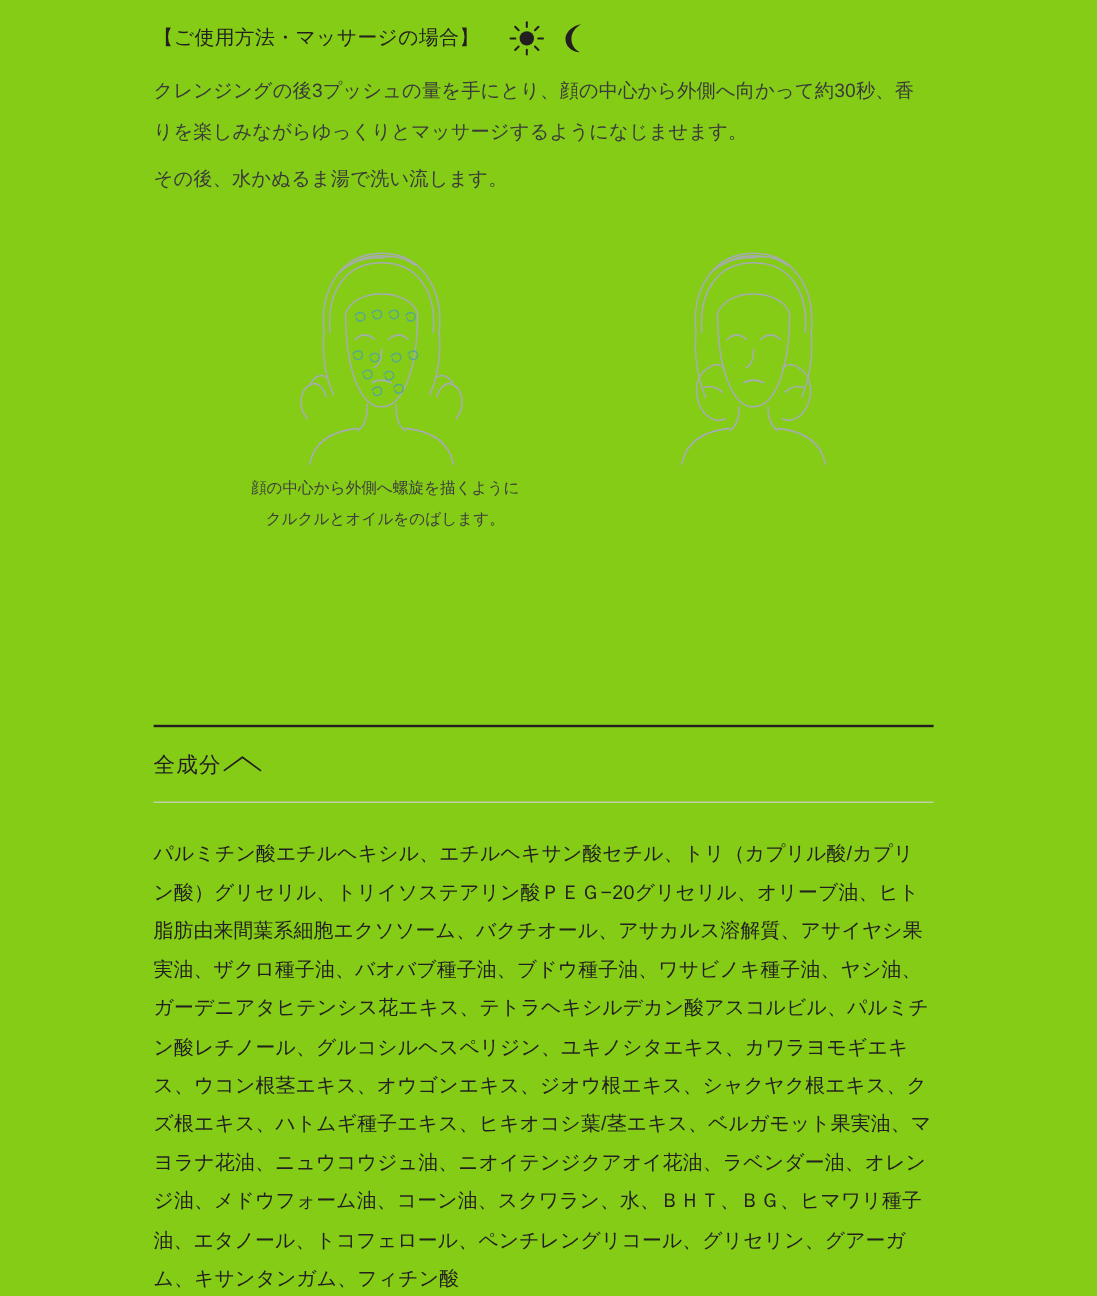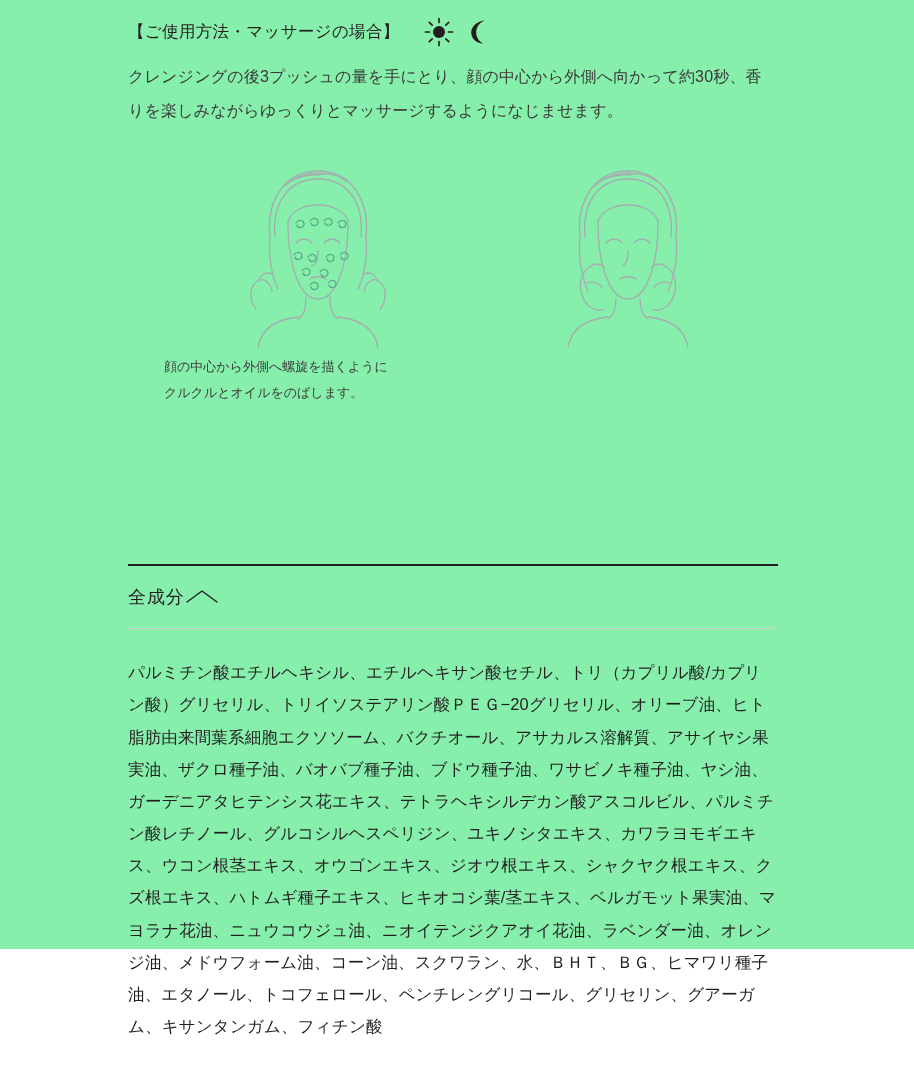--- a/index.html
+++ b/index.html
@@ -11,22 +11,22 @@
     width: 914px;
     height: 1080px;
     font-family: "Liberation Sans", sans-serif;
     color: #231f20;
     position: relative;
     overflow: hidden;
   }
   .page {
     position: relative;
     width: 914px;
-    height: 949px;
-    background: #86efac;
+    height: 1080px;
+    background: #84cc16;
   }
   .content {
     position: absolute;
     left: 128px;
     top: 0;
     width: 650px;
   }
 
   
   .usage-head {
@@ -75,21 +75,21 @@
   .fig.right { left: 410px; }
 
   .caption {
     font-size: 13px;
     line-height: 2.0;
     color: #3c3c3c;
     position: absolute;
     top: 195px;
     white-space: pre-line;
   }
-  .caption.left { left: 36px; width: 290px; }
+  .caption.left { left: 48px; width: 290px; text-align: center; }
   .caption.right { left: 362px; width: 290px; }
 
   
   .section-divider {
     margin-top: 155px;
     border-top: 2px solid #231f20;
   }
   .section-header {
     display: flex;
     align-items: center;
@@ -141,20 +141,21 @@
         </span>
         <span>
           <svg class="moon-icon" width="22" height="26" viewBox="0 0 22 26">
             <path d="M17.5 1.2 C9.5 2.6 4.2 8.0 4.2 13.5 C4.2 19.3 9.0 24.2 16.2 24.6 C11.6 21.8 9.2 18.0 9.2 13.4 C9.2 8.6 12.0 4.0 17.5 1.2 Z" fill="#231f20"></path>
           </svg>
         </span>
       </div>
     </div>
 
     <p class="para first">クレンジングの後3プッシュの量を手にとり、顔の中心から外側へ向かって約30秒、香りを楽しみながらゆっくりとマッサージするようになじませます。</p>
+    <p class="para second">その後、水かぬるま湯で洗い流します。</p>
 
     <div class="figures">
 
       <div class="fig left">
         <svg width="180" height="190" viewBox="0 0 180 190">
           <g fill="none" stroke="#a6acb0" stroke-width="1.3" stroke-linecap="round" stroke-linejoin="round">
 
             <path d="M42 78 C38 40 58 12 90 12 C122 12 142 40 138 78"></path>
             <path d="M47 78 C44 44 60 20 90 20 C120 20 136 44 133 78"></path>
             <path d="M42 78 C40 98 44 118 50 130"></path>

